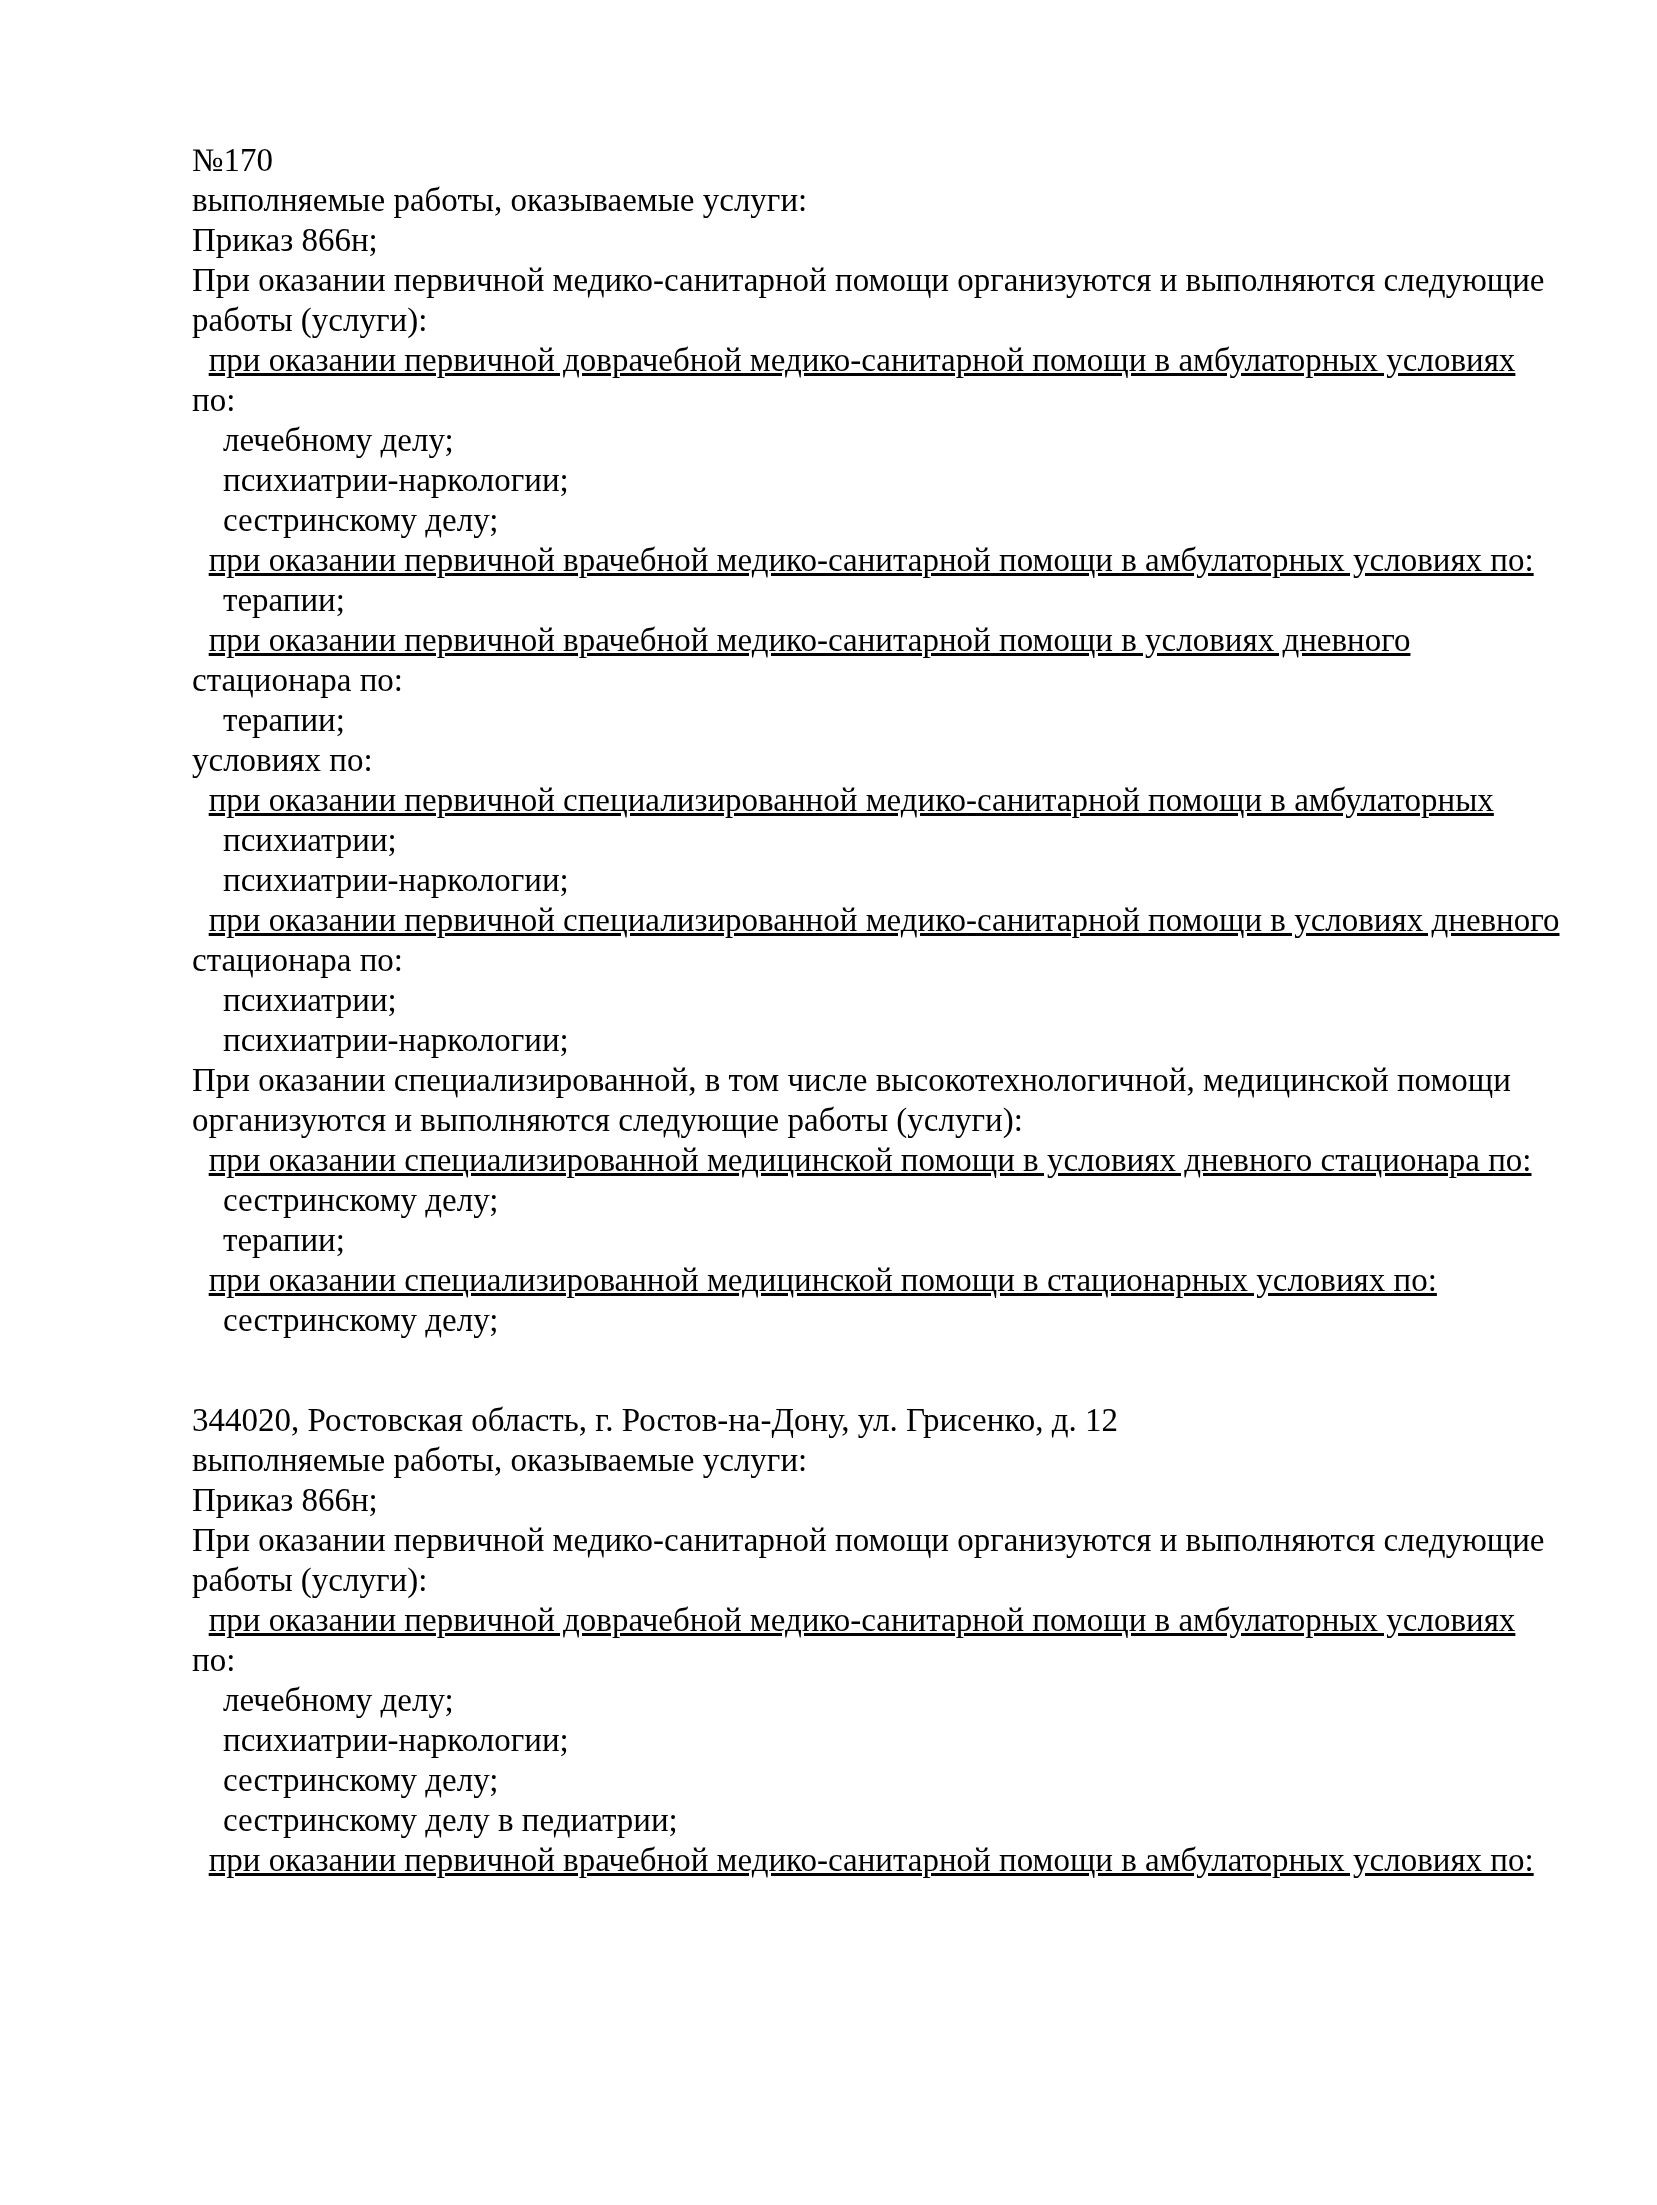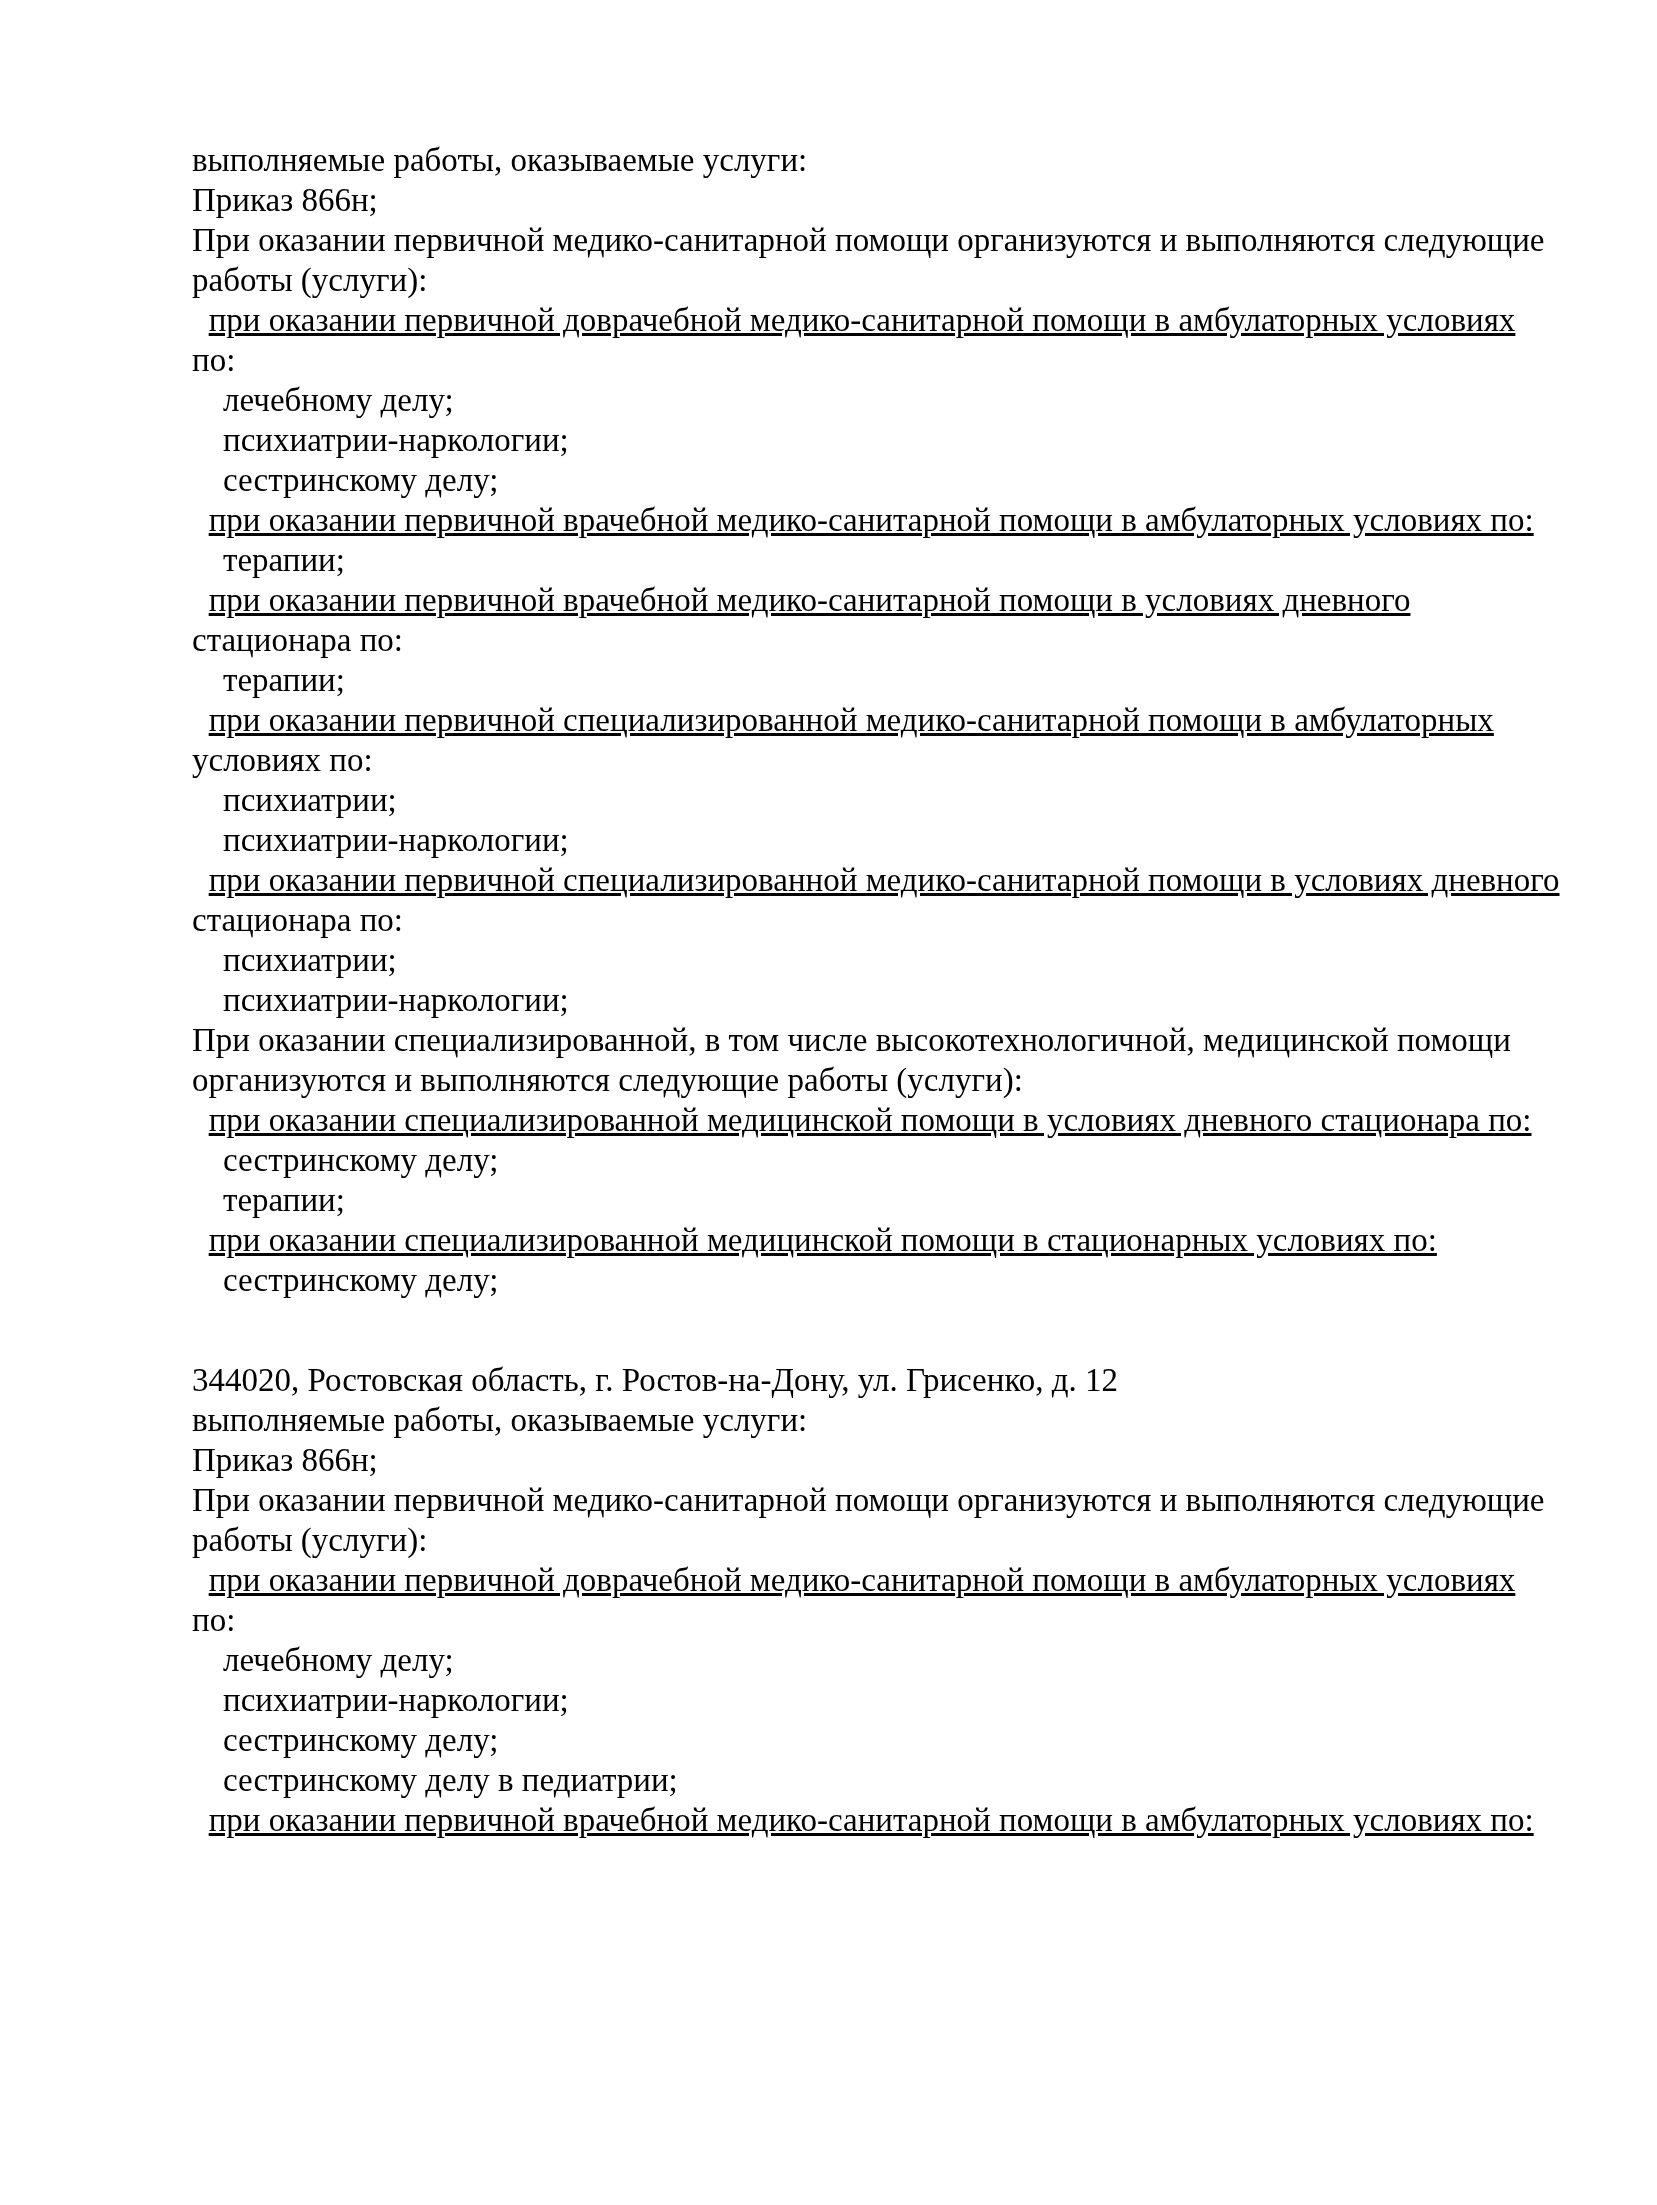--- a/index.html
+++ b/index.html
@@ -34,36 +34,37 @@
   .indent-0 { padding-left: 0; }
   .indent-1 { padding-left: 16.7px; text-decoration: underline; }
   .indent-2 { padding-left: 31px; }
 </style>
 </head>
 <body>
 
 <div class="page" style="background: rgb(255, 255, 255); color: rgb(0, 0, 0);">
   <div class="content">
     <section class="doc-section">
+        <div class="line indent-0">№170</div>
         <div class="line indent-0">выполняемые работы, оказываемые услуги:</div>
         <div class="line indent-0">Приказ 866н;</div>
         <div class="line indent-0">При оказании первичной медико-санитарной помощи организуются и выполняются следующие</div>
         <div class="line indent-0">работы (услуги):</div>
         <div class="line indent-1">при оказании первичной доврачебной медико-санитарной помощи в амбулаторных условиях</div>
         <div class="line indent-0">по:</div>
         <div class="line indent-2">лечебному делу;</div>
         <div class="line indent-2">психиатрии-наркологии;</div>
         <div class="line indent-2">сестринскому делу;</div>
         <div class="line indent-1">при оказании первичной врачебной медико-санитарной помощи в амбулаторных условиях по:</div>
         <div class="line indent-2">терапии;</div>
         <div class="line indent-1">при оказании первичной врачебной медико-санитарной помощи в условиях дневного</div>
         <div class="line indent-0">стационара по:</div>
         <div class="line indent-2">терапии;</div>
+        <div class="line indent-0">условиях по:</div>
         <div class="line indent-1">при оказании первичной специализированной медико-санитарной помощи в амбулаторных</div>
-        <div class="line indent-0">условиях по:</div>
         <div class="line indent-2">психиатрии;</div>
         <div class="line indent-2">психиатрии-наркологии;</div>
         <div class="line indent-1">при оказании первичной специализированной медико-санитарной помощи в условиях дневного</div>
         <div class="line indent-0">стационара по:</div>
         <div class="line indent-2">психиатрии;</div>
         <div class="line indent-2">психиатрии-наркологии;</div>
         <div class="line indent-0">При оказании специализированной, в том числе высокотехнологичной, медицинской помощи</div>
         <div class="line indent-0">организуются и выполняются следующие работы (услуги):</div>
         <div class="line indent-1">при оказании специализированной медицинской помощи в условиях дневного стационара по:</div>
         <div class="line indent-2">сестринскому делу;</div>

